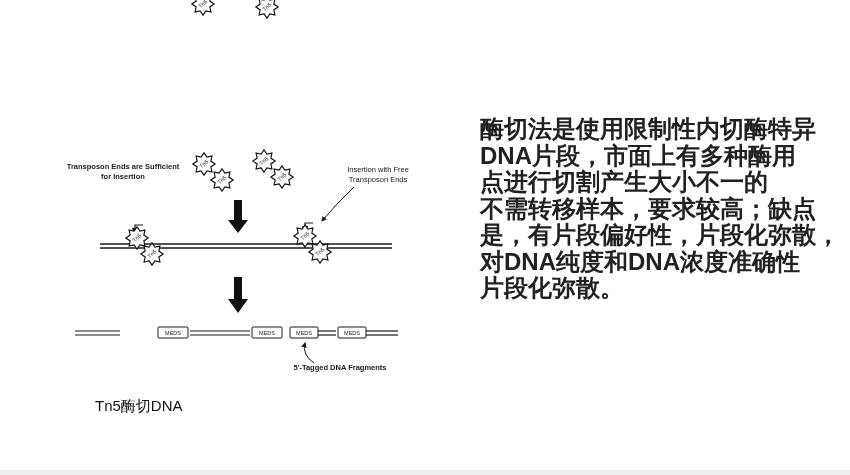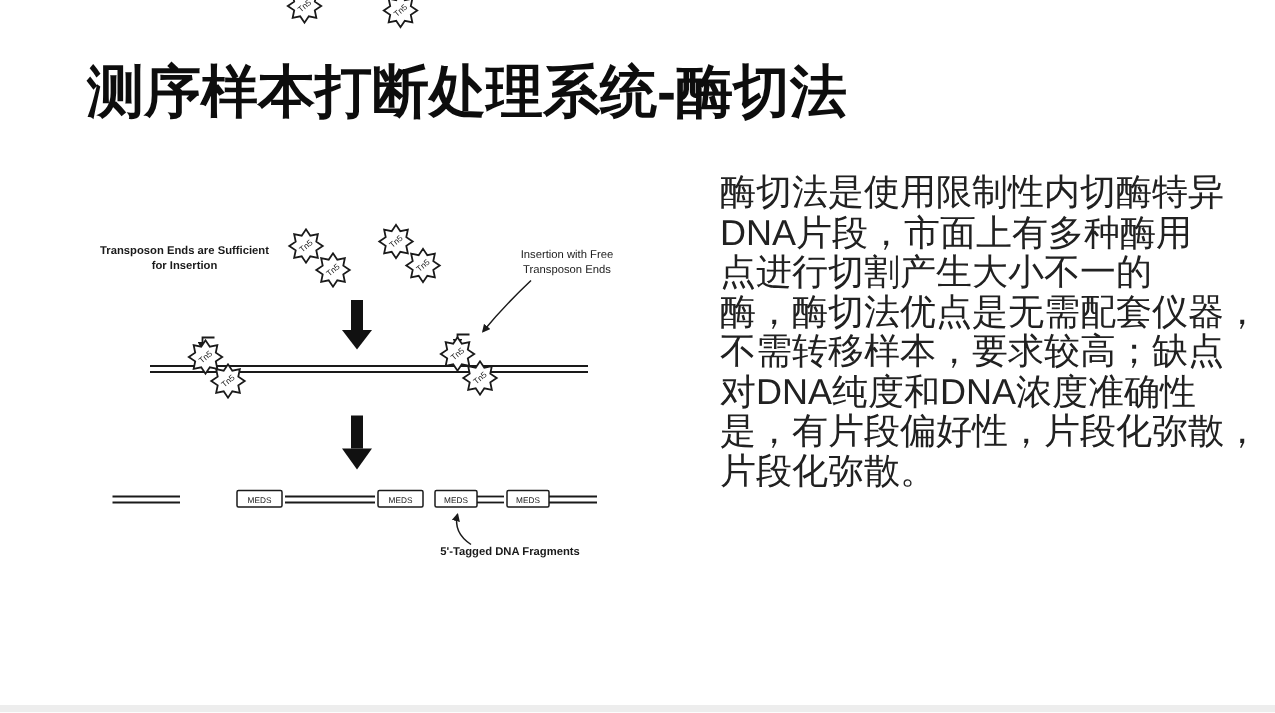--- a/index.html
+++ b/index.html
@@ -32,41 +32,41 @@
     color: #111111;
   }
   .body-text {
     position: absolute;
     left: 480px;
     top: 116px;
     font-size: 24px;
     line-height: 26.5px;
     color: #212121;
     white-space: nowrap;
+    font-weight: bold;
   }
   .bottom-edge {
     position: absolute;
     left: 0;
     bottom: 0;
     width: 100%;
     height: 5px;
     background: #ededed;
   }
 </style>
 </head>
 <body>
 
 <div class="slide">
 
   <svg class="top-gears" width="110" height="30" viewBox="0 0 110 30">
     <use href="#gear" x="7" y="-5" width="26" height="26"></use>
     <use href="#gear" x="71" y="-2" width="26" height="26"></use>
   </svg>
 
-  <h1 class="slide-title">测序样本打断处理系统-酶切法</h1>
 
   <svg class="diagram" width="390" height="278" viewBox="0 0 390 278">
     <defs>
       <symbol id="gear" viewBox="-14 -14 28 28">
         <polygon points="12,0 7.4,3.1 8.5,8.5 3.1,7.4 0,12 -3.1,7.4 -8.5,8.5 -7.4,3.1 -12,0 -7.4,-3.1 -8.5,-8.5 -3.1,-7.4 0,-12 3.1,-7.4 8.5,-8.5 7.4,-3.1" fill="#ffffff" stroke="#1a1a1a" stroke-width="1.3"></polygon>
         <text transform="rotate(-40)" text-anchor="middle" y="2" font-size="6" fill="#1a1a1a">Tn5</text>
       </symbol>
       <marker id="arr" viewBox="0 0 10 10" refX="8" refY="5" markerWidth="5.5" markerHeight="5.5" orient="auto-start-reverse">
         <path d="M0,0 L10,5 L0,10 z" fill="#1a1a1a"></path>
       </marker>
@@ -140,26 +140,26 @@
     </g>
     <g>
       <rect x="286" y="205" width="28" height="11" rx="1" fill="#ffffff" stroke="#1a1a1a" stroke-width="1"></rect>
       <text x="300" y="213" font-size="5.5" text-anchor="middle">MEDS</text>
     </g>
 
     <text x="288" y="248" font-size="7.5" font-weight="bold" text-anchor="middle">5'-Tagged DNA Fragments</text>
     <path d="M262,241 Q250,233 253,221" fill="none" stroke="#1a1a1a" stroke-width="1" marker-end="url(#arr)"></path>
   </svg>
 
+  <div class="figure-caption">Tn5酶切DNA</div>
 
   <div class="body-text">
     <div>酶切法是使用限制性内切酶特异</div>
     <div>DNA片段，市面上有多种酶用</div>
     <div>点进行切割产生大小不一的</div>
-    <div>酶，酶切法优点是无需配套仪器，</div>
     <div>不需转移样本，要求较高；缺点</div>
+    <div>是，有片段偏好性，片段化弥散，</div>
     <div>对DNA纯度和DNA浓度准确性</div>
-    <div>是，有片段偏好性，片段化弥散，</div>
     <div>片段化弥散。</div>
   </div>
 
   <div class="bottom-edge"></div>
 </div>
 
 </body></html>

